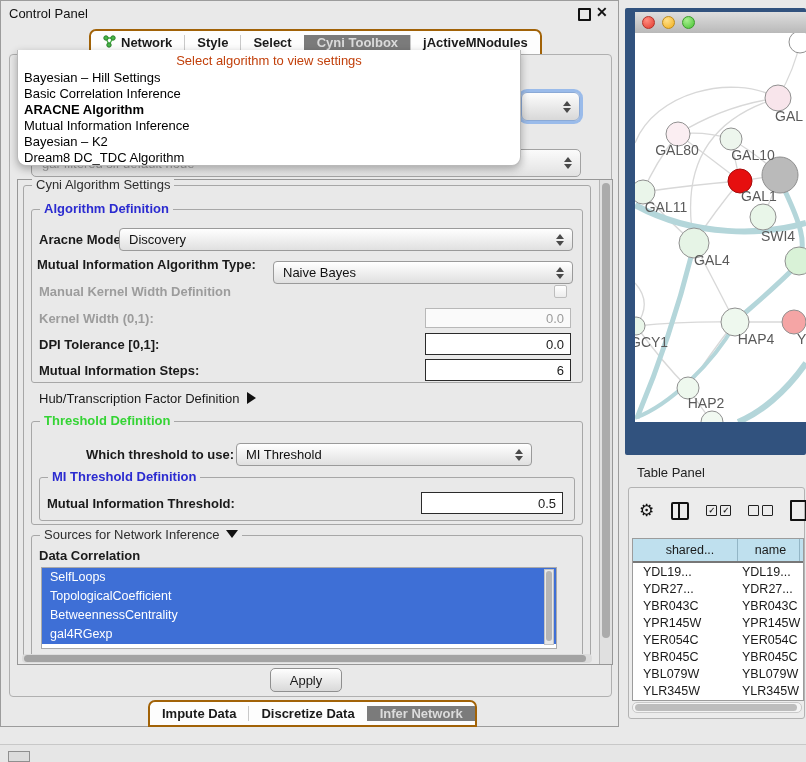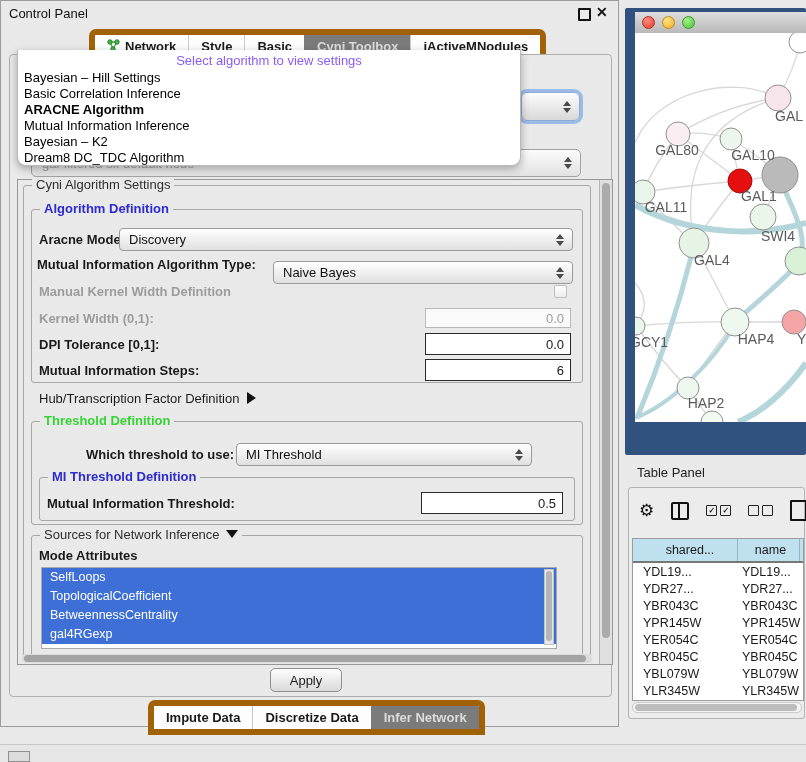--- a/index.html
+++ b/index.html
@@ -7,21 +7,21 @@
         font-family:"Liberation Sans",sans-serif;color:#1a1a1a;}
   .abs{position:absolute;}
 
   
   .left-window{left:0;top:8;width:619px;height:727px;background:#e9e9e9;border:1px solid #9c9c9c;box-sizing:border-box;}
   .win-title{left:8px;top:5px;font-size:13px;color:#111;}
   .float-btn{left:577px;top:7px;width:9px;height:9px;border:2px solid #111;border-radius:1px;}
   .close-btn{left:595px;top:3px;font-size:14px;font-weight:700;color:#111;}
 
   
-  .tabbar{display:inline-flex;background:#fdfdfd;border:6px solid #a16207;border-radius:7px 7px 0 0;overflow:hidden;height:23px;}
+  .tabbar{display:inline-flex;background:#fdfdfd;border:2px solid #a16207;border-radius:7px 7px 0 0;overflow:hidden;height:23px;align-items:center;}
   .tab{display:flex;align-items:center;gap:5px;padding:0 12px;font-size:13px;font-weight:600;color:#1a1a1a;background:#fdfdfd;white-space:nowrap;cursor:default;}
   .tab + .tab{border-left:1px solid #c9c9c9;}
   .tab.active{background:#7b7b7b;color:#dcdcdc;border-left-color:#7b7b7b;}
   .tabbar-top{left:88px;top:28px;}
   .tabbar-bottom{left:147px;top:699px;}
 
   
   .content-frame{left:8px;top:53px;width:603px;height:643px;border:1px solid #b0b0b0;border-radius:4px;background:#e9e9e9;box-sizing:border-box;}
 
   
@@ -31,21 +31,21 @@
   .focus-combo{left:520px;top:91px;width:57px;height:27px;border:1px solid #8aa9d6;border-radius:6px;
                background:linear-gradient(#fdfdfd,#d8d8d8);box-shadow:0 0 0 3px rgba(90,150,235,.55);z-index:20;}
   .spinner{position:absolute;right:8px;top:50%;transform:translateY(-50%);display:flex;flex-direction:column;gap:2px;}
   .spinner i{width:0;height:0;border-left:4px solid transparent;border-right:4px solid transparent;display:block;}
   .spinner .up{border-bottom:5px solid #4a4a4a;}
   .spinner .dn{border-top:5px solid #4a4a4a;}
 
   
   .dropdown{left:16px;top:49px;width:504px;height:116px;background:#fff;border:1px solid #b9b9b9;border-top:none;
             border-radius:0 0 9px 9px;box-shadow:0 3px 8px rgba(0,0,0,.3);z-index:50;box-sizing:border-box;}
-  .dd-placeholder{position:absolute;top:3px;left:0;right:0;text-align:center;font-size:13px;color:#8b5cf6;}
+  .dd-placeholder{position:absolute;top:3px;left:0;right:0;text-align:center;font-size:13px;color:#c2410c;}
   .dd-items{position:absolute;top:20px;left:6px;right:6px;}
   .dd-item{height:16px;line-height:16px;font-size:13px;color:#000;white-space:nowrap;}
   .dd-item.bold{font-weight:700;}
 
   
   .settings-box{left:16px;top:178px;width:596px;height:486px;border:1px solid #979797;background:#e9e9e9;box-sizing:border-box;}
   .vscroll{left:598px;top:179px;width:13px;height:484px;background:#e0e0e0;border-left:1px solid #b5b5b5;box-sizing:border-box;}
   .vscroll .thumb{position:absolute;left:2px;top:3px;width:8px;height:455px;background:#ababab;border-radius:5px;}
 
   .group{border:1px solid #a7a7a7;border-radius:3px;box-sizing:border-box;}
@@ -132,21 +132,21 @@
               <circle cx="3" cy="3" r="2.2" fill="#46b846" stroke="#2d7d2d"></circle>
               <circle cx="10" cy="3" r="2.2" fill="#46b846" stroke="#2d7d2d"></circle>
               <circle cx="6" cy="10" r="2.2" fill="#46b846" stroke="#2d7d2d"></circle>
             </svg></span>
           <span>Network</span>
         </div>
         <div class="tab">
           <span>Style</span>
         </div>
         <div class="tab">
-          <span>Basic</span>
+          <span>Select</span>
         </div>
         <div class="tab active">
           <span>Cyni Toolbox</span>
         </div>
         <div class="tab">
           <span>jActiveMNodules</span>
         </div>
       </div>
 
     <div class="abs content-frame"></div>
@@ -239,21 +239,21 @@
       <span class="legend blue">MI Threshold Definition</span>
     </div>
     <div class="abs lbl" style="left:46px;top:495px;">Mutual Information Threshold:</div>
     <div class="abs field" style="left:420px;top:491px;width:142px;height:22px;">
       <span>0.5</span>
     </div>
 
     <div class="abs group" style="left:30px;top:534px;width:552px;height:124px;">
       <span class="legend"><span>Sources for Network Inference</span><span class="tri-down"></span></span>
     </div>
-    <div class="abs lbl" style="left:38px;top:547px;">Mode Attributes</div>
+    <div class="abs lbl" style="left:38px;top:547px;">Data Correlation</div>
     <div class="abs attr-list" id="attr-list">
         <div class="attr-item">SelfLoops</div>
         <div class="attr-item">TopologicalCoefficient</div>
         <div class="attr-item">BetweennessCentrality</div>
         <div class="attr-item">gal4RGexp</div>
       </div>
     <div class="abs attr-scroll" style="left:543px;top:568px;">
         <div class="thumb"></div>
       </div>
 

